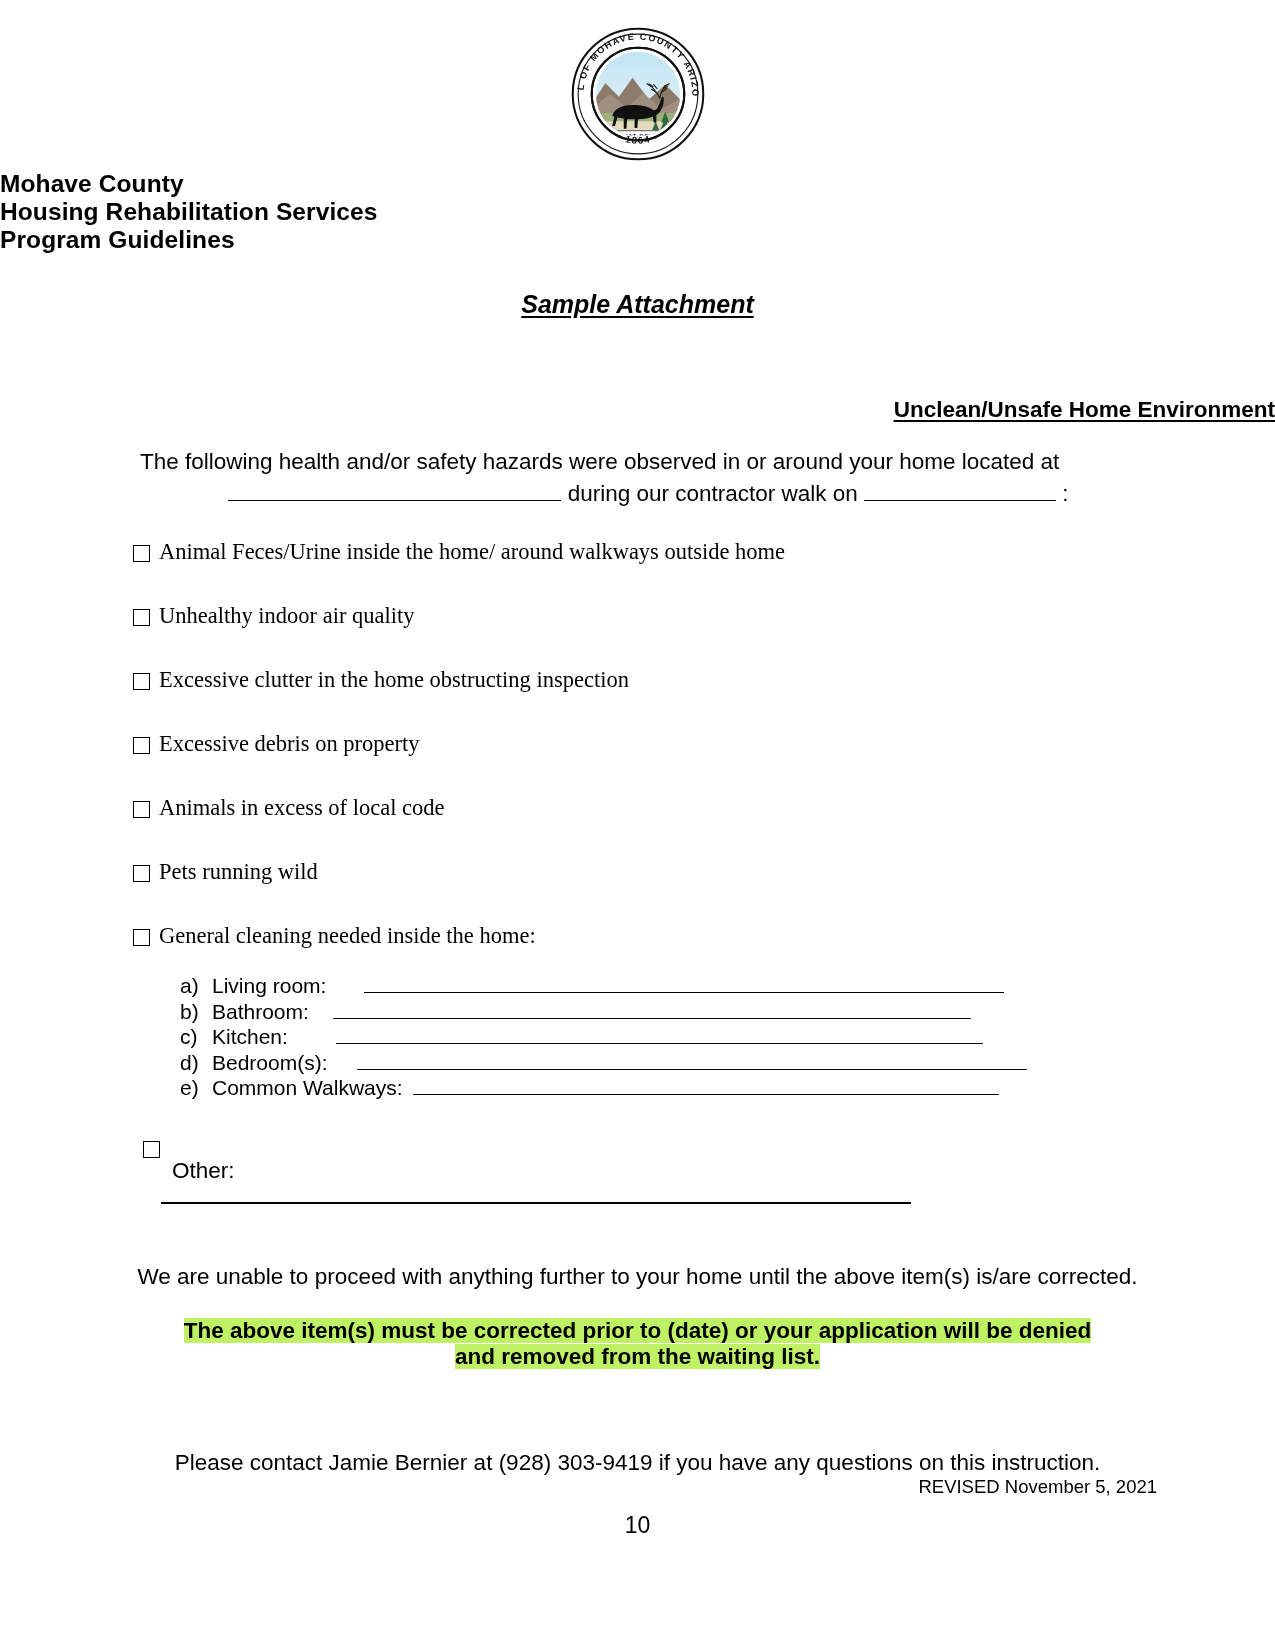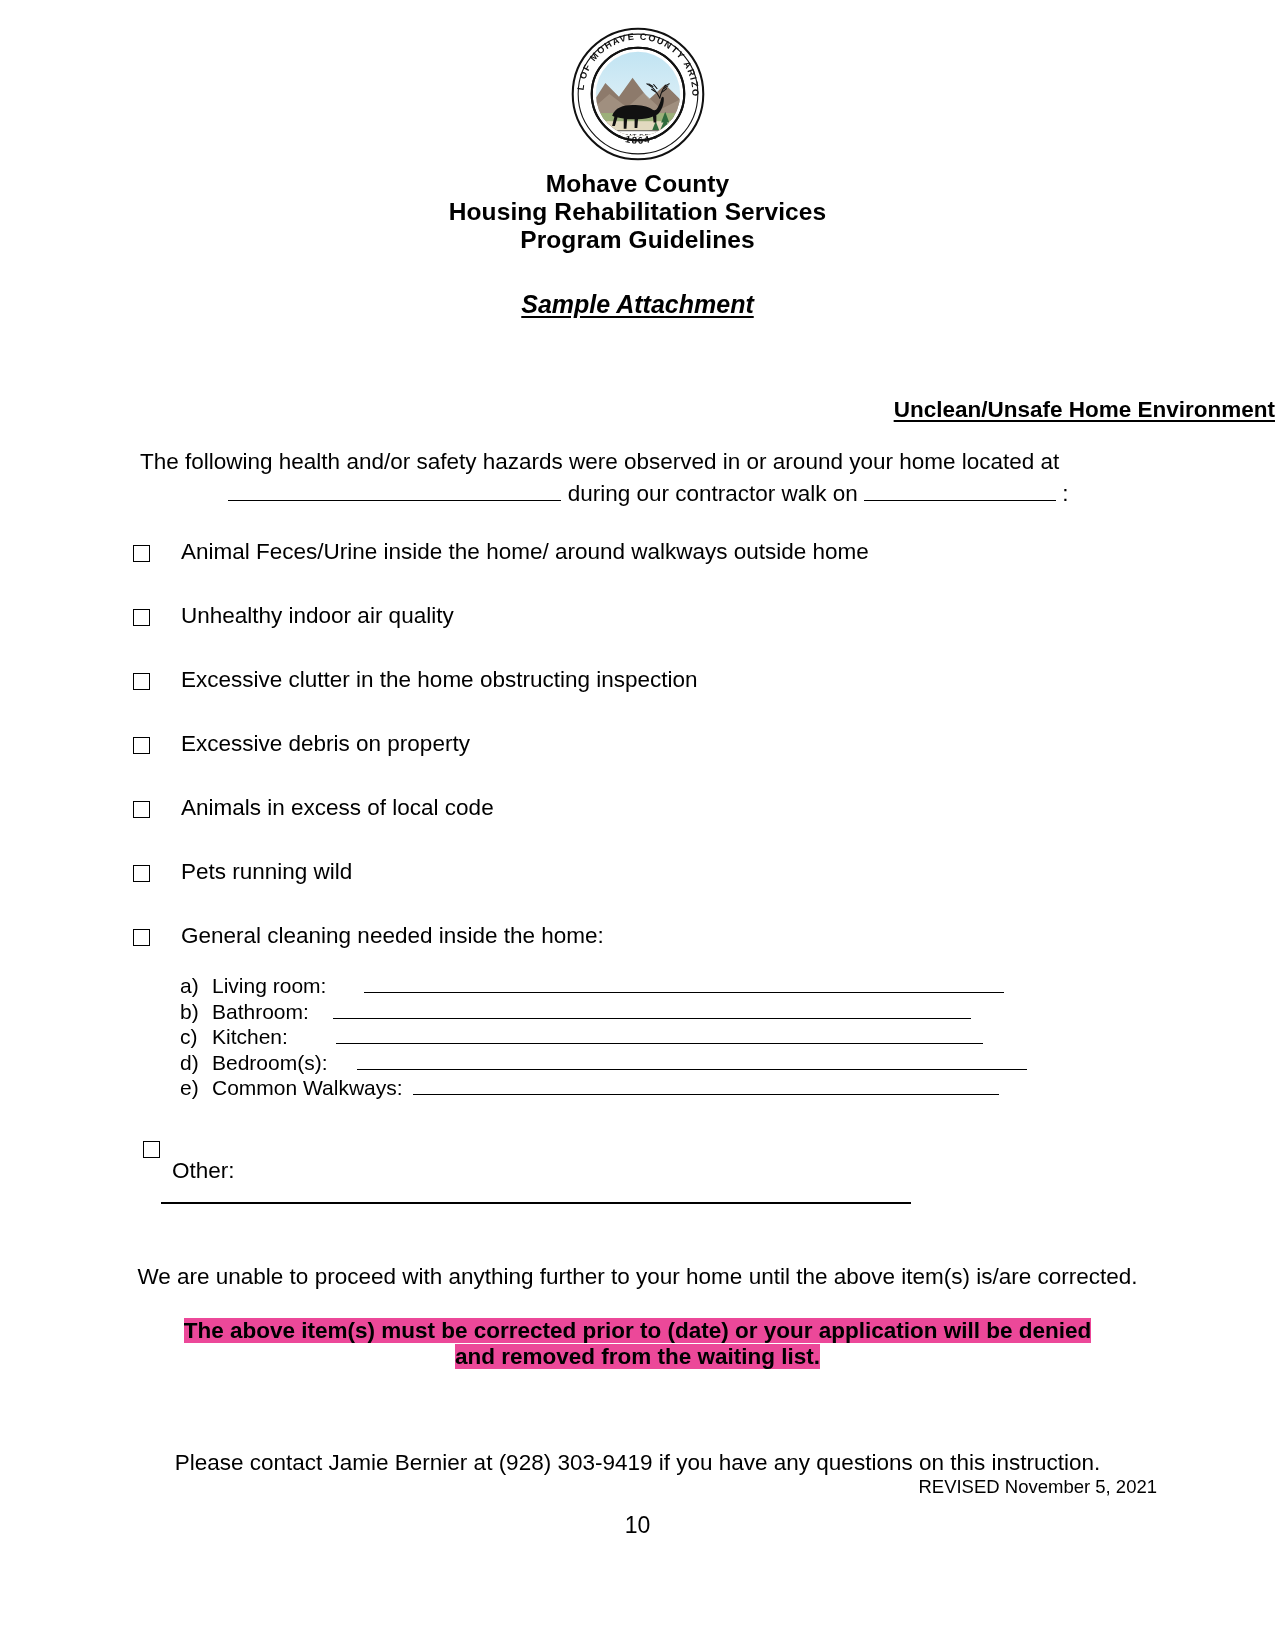--- a/index.html
+++ b/index.html
@@ -32,21 +32,20 @@
     padding-top: 26px;
   }
   .seal {
     width: 136px;
     height: 136px;
     display: block;
   }
 
   
   .doc-header {
-    text-align: center;
     font-weight: bold;
     font-size: 24.5px;
     line-height: 28px;
     letter-spacing: 0.1px;
     margin-top: 8px;
   }
   .doc-header div { white-space: nowrap; }
 
   .sample-attachment {
     text-align: center;
@@ -104,21 +103,22 @@
     width: 17px;
     height: 17px;
     border: 1.4px solid #000;
     flex: 0 0 auto;
     margin-top: 6px;
     background: #fff;
   }
   .check-label {
     font-size: 22.5px;
     line-height: 26px;
-    margin-left: 31px;
+    margin-left: 9px;
+    font-family: Liberation Serif, serif;
   }
 
   
   .sub-list {
     margin: -14px 0 0 0;
     padding-left: 180px;
   }
   .sub-row {
     display: flex;
     align-items: baseline;
@@ -168,21 +168,21 @@
   }
   .warning {
     text-align: center;
     margin-top: 28px;
     font-size: 22.5px;
     font-weight: bold;
     line-height: 26px;
     padding: 0 120px;
   }
   .warning span.hl {
-    background: #ec4899;
+    background: #bef264;
     box-decoration-break: clone;
     -webkit-box-decoration-break: clone;
   }
   .contact {
     text-align: center;
     font-size: 22.5px;
     margin-top: 80px;
     padding: 0 60px;
   }
 

